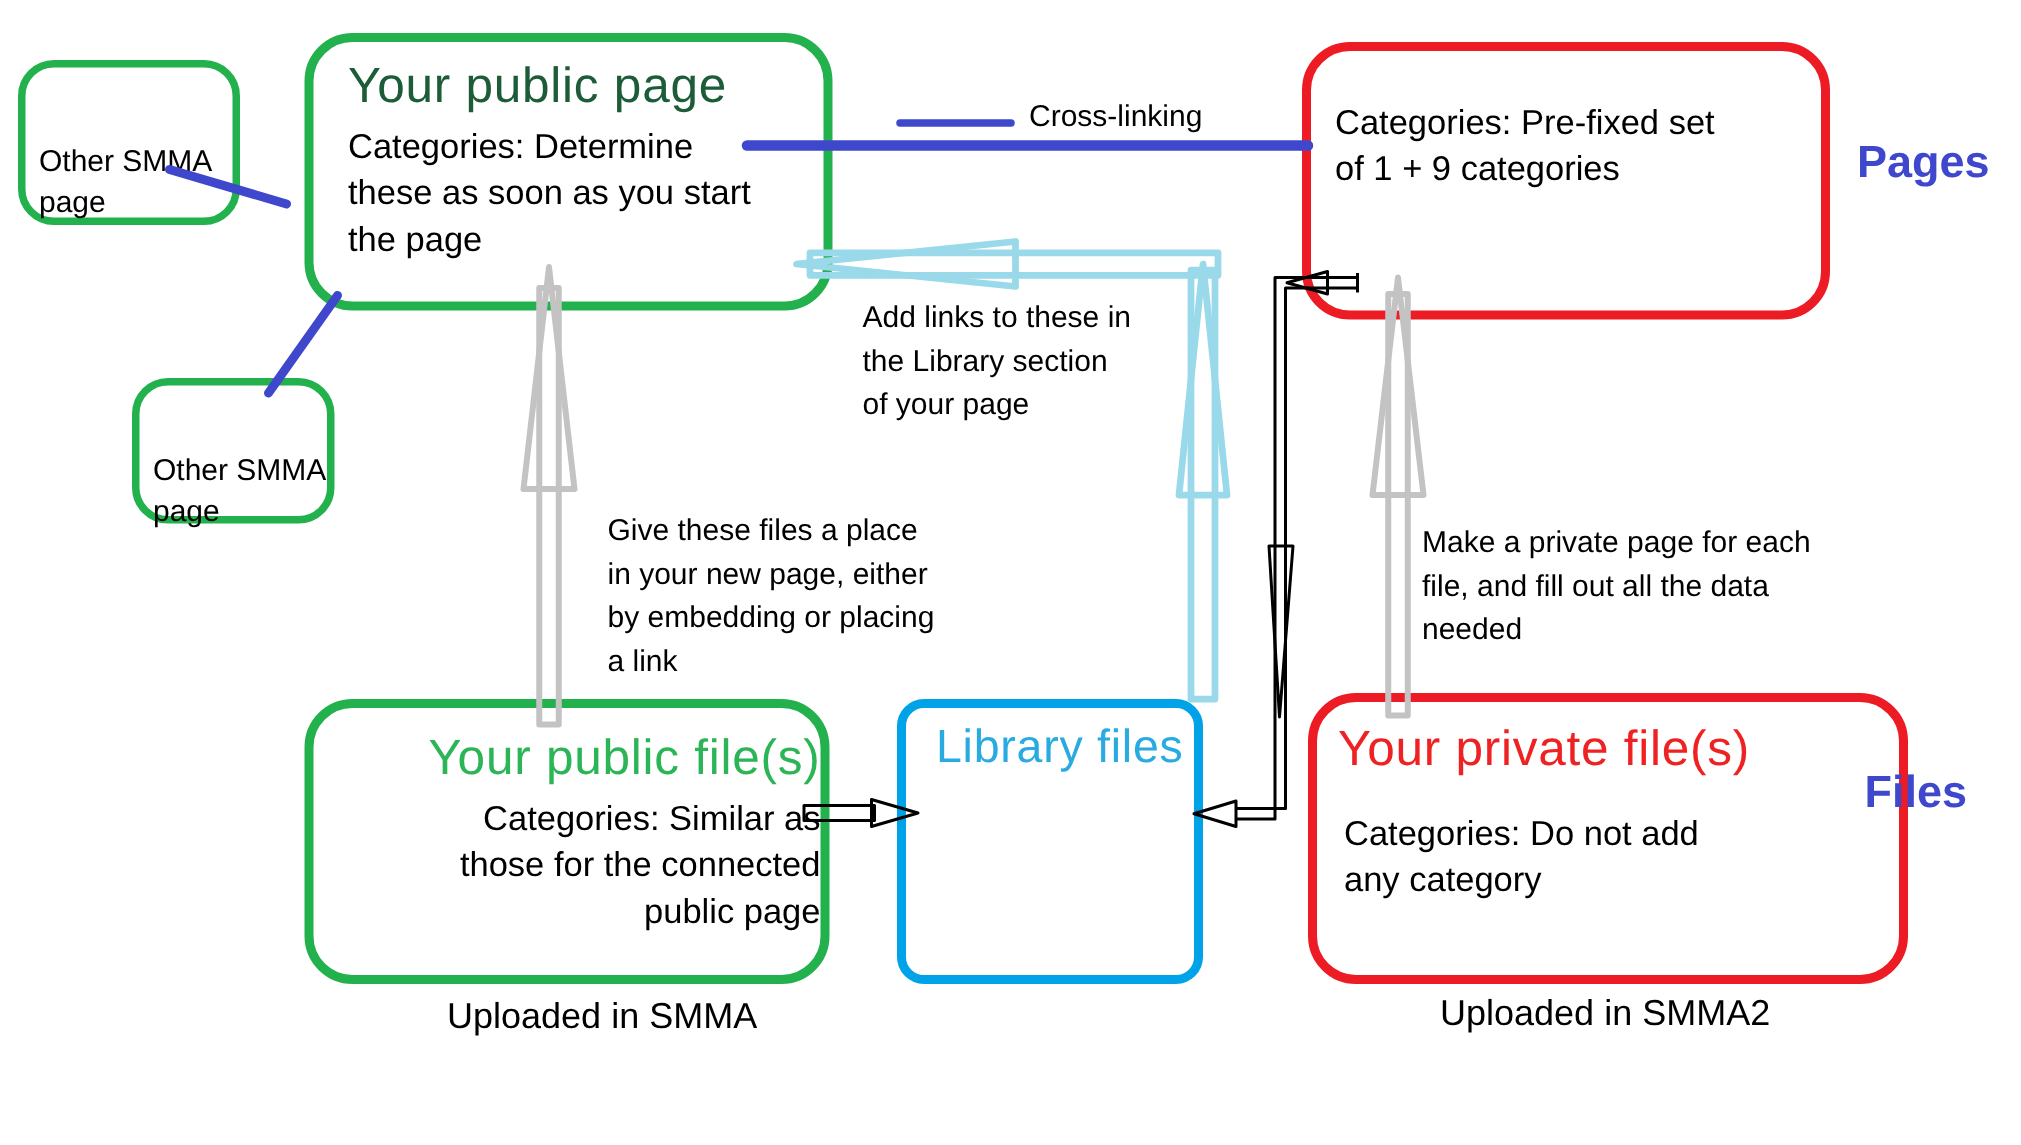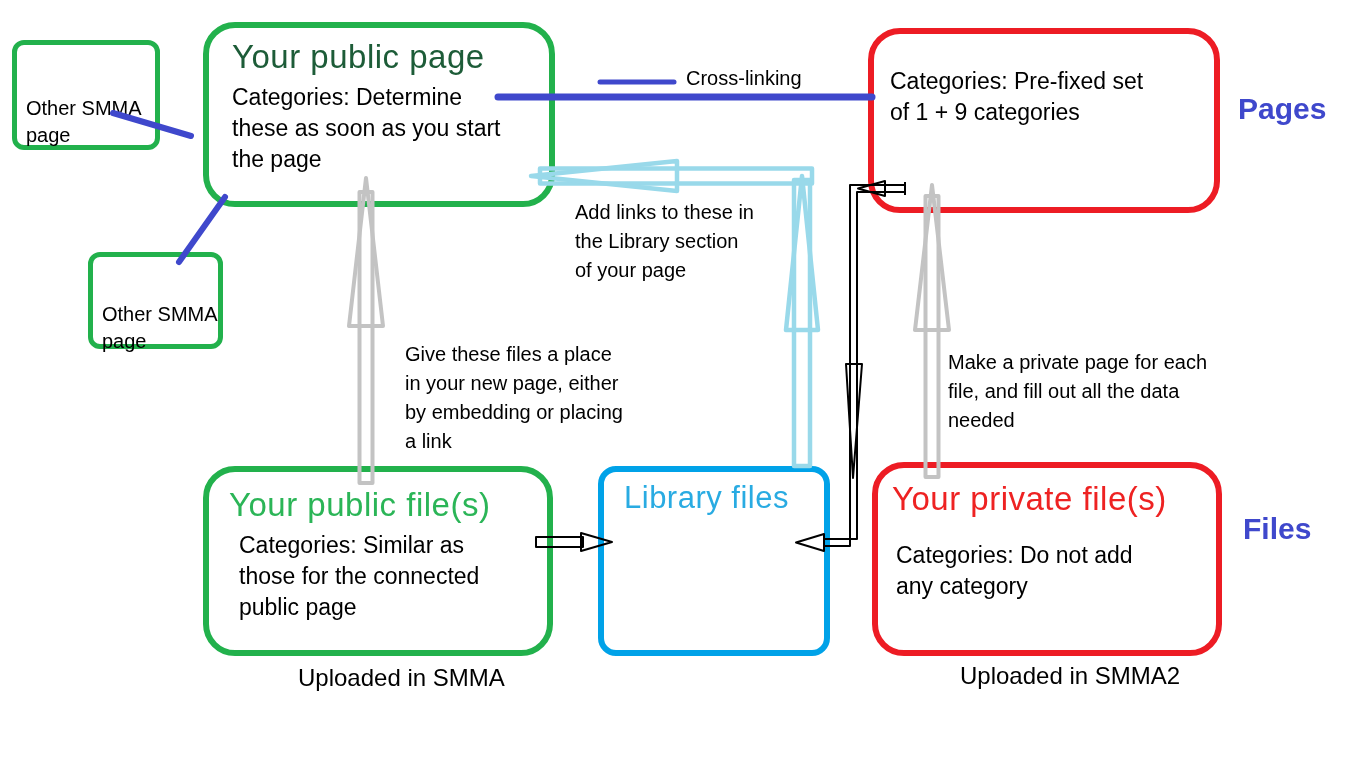--- a/index.html
+++ b/index.html
@@ -4,21 +4,21 @@
 <style>
   html,body{margin:0;padding:0;background:#ffffff;}
   #canvas{
     position:relative;width:1347px;height:763px;background:#ffffff;overflow:hidden;
     font-family:"Liberation Sans",sans-serif;color:#000;
   }
   .box{position:absolute;background:#fff;box-sizing:border-box;}
   .box-big{border-radius:32px;border:6px solid var(--green_border);}
   .box-red{border-color:var(--red_border);}
   .box-blue{border-color:var(--blue_border);border-radius:18px;}
-  .box-small{border-radius:12px;border:5px solid var(--green_border);}
+  .box-small{border-radius:24px;border:5px solid var(--green_border);}
   .box-title{font-size:33px;letter-spacing:.5px;white-space:nowrap;}
   .box-body{font-size:23px;line-height:31px;white-space:pre-line;}
   .small-text{font-size:20px;line-height:27px;white-space:pre-line;padding:0 0 0 9px;}
   .annotation{position:absolute;font-size:20px;line-height:29px;white-space:pre-line;}
   .side-label{position:absolute;font-size:30px;font-weight:bold;color:var(--accent_blue);}
   .uploaded{position:absolute;font-size:24px;}
   .crosslink-label{position:absolute;font-size:20px;}
   #overlay{position:absolute;left:0;top:0;z-index:3;pointer-events:none;}
   .st-gray{fill:none;stroke:var(--gray_arrow);stroke-width:4;stroke-linejoin:round;}
   .st-cyan{fill:none;stroke:var(--light_turquoise);stroke-width:4.5;stroke-linejoin:round;}
@@ -54,32 +54,32 @@
 of 1 + 9 categories</div>
   </div>
 
   <div class="side-label" style="left:1238px;top:92px;">Pages</div>
 
   <div class="box box-small small-text" style="left:88px;top:252px;width:135px;height:97px;padding-top:17px;">
     <span>Other SMMA
 page</span>
   </div>
 
-  <div class="box box-big" style="left:203px;top:466px;width:350px;height:190px;padding:14px 0 0 20px;">
+  <div class="box box-big" style="left:203px;top:466px;width:350px;height:190px;padding:14px 0 0 20px;text-align:right;">
     <div class="box-title t-pubfiles">Your public file(s)</div>
     <div class="box-body" style="margin-top:6px;padding-left:10px;">Categories: Similar as
 those for the connected
 public page</div>
   </div>
 
-  <div class="box box-big box-blue" style="left:598px;top:466px;width:232px;height:190px;padding:8px 0 0 20px;">
+  <div class="box box-big box-blue" style="left:598px;top:466px;width:204px;height:190px;padding:8px 0 0 20px;">
     <div class="box-title t-library" style="font-size:31px;">Library files</div>
   </div>
 
-  <div class="box box-big box-red" style="left:872px;top:462px;width:350px;height:194px;padding:12px 0 0 14px;">
+  <div class="box box-big box-red" style="left:872px;top:462px;width:400px;height:194px;padding:12px 0 0 14px;">
     <div class="box-title t-privfiles">Your private file(s)</div>
     <div class="box-body" style="margin-top:22px;padding-left:4px;">Categories: Do not add
 any category</div>
   </div>
 
   <div class="side-label" style="left:1243px;top:512px;">Files</div>
 
   <div class="crosslink-label" style="left:686px;top:67px;">Cross-linking</div>
   <div class="annotation" style="left:575px;top:198px;">Add links to these in
 the Library section

